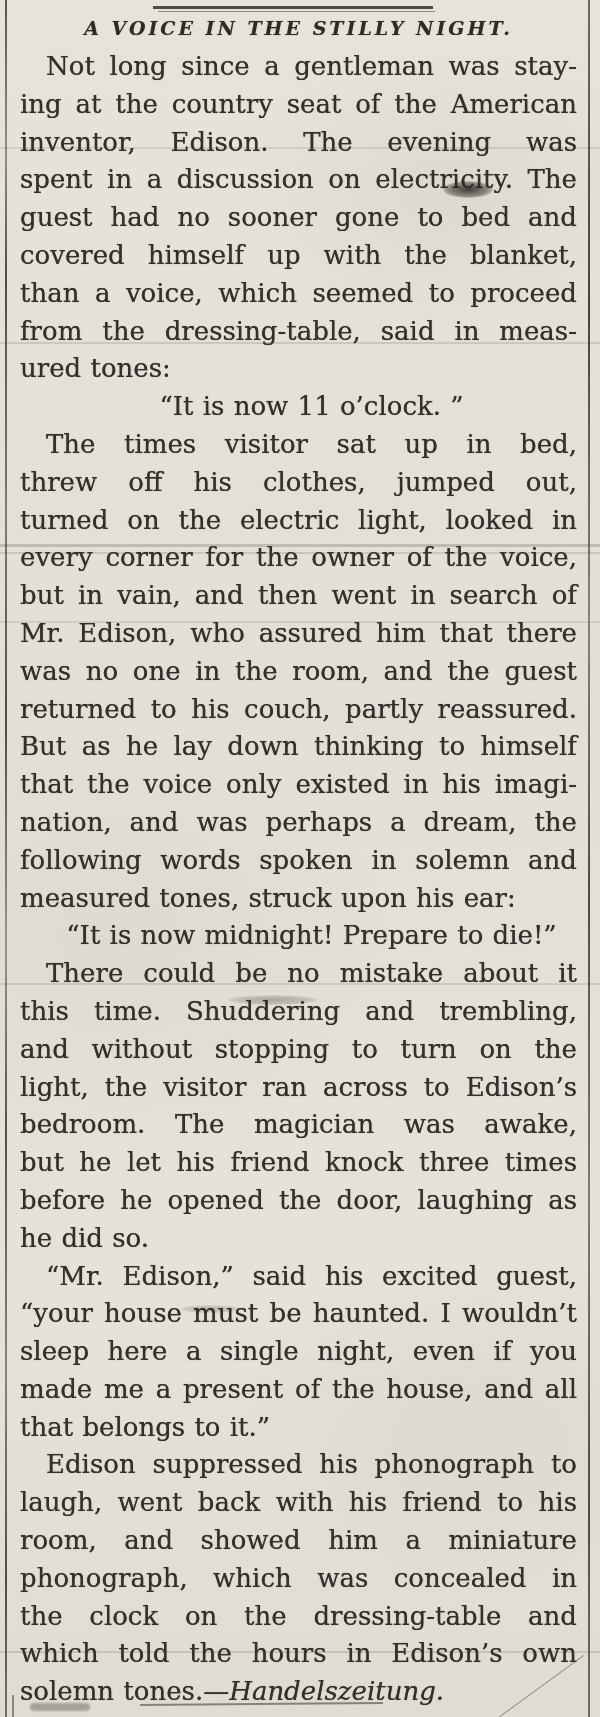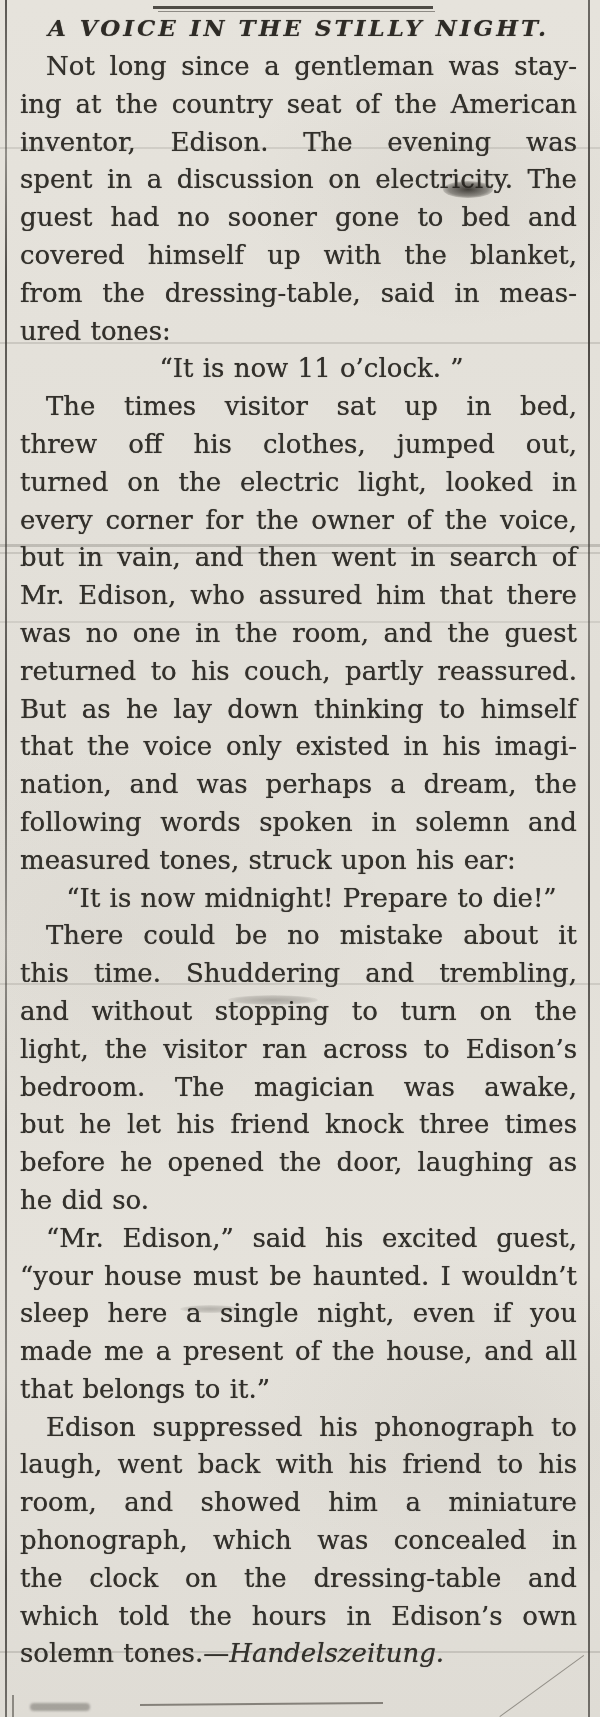--- a/index.html
+++ b/index.html
@@ -30,21 +30,21 @@
     left:588px;width:2px;
     background:linear-gradient(180deg,
       rgba(43,40,36,.65) 0%, rgba(43,40,36,.85) 18%, rgba(43,40,36,.5) 36%,
       rgba(43,40,36,.8) 52%, rgba(43,40,36,.55) 70%, rgba(43,40,36,.8) 88%, rgba(43,40,36,.6) 100%);
   }
   .headline-rule-a{position:absolute;left:153px;top:6px;width:280px;height:3px;background:rgba(52,49,44,.85);}
   .headline-rule-b{position:absolute;left:158px;top:11px;width:277px;height:1px;background:rgba(52,49,44,.5);}
   .title{
     position:absolute;left:20px;top:12px;width:557px;
     text-align:center;
-    font-size:23px;line-height:32px;
+    font-size:19px;line-height:32px;
     font-weight:bold;font-style:italic;
     letter-spacing:3px;
     color:#2e2b26;
     text-shadow:0 0 1px rgba(46,43,38,.55);
     white-space:nowrap;
   }
   .body{
     position:absolute;left:20px;top:48px;width:557px;
     font-size:26px;line-height:37.8px;
     text-shadow:0 0 .7px rgba(46,43,38,.8);
@@ -75,20 +75,21 @@
 
   <div class="title">A VOICE IN THE STILLY NIGHT.</div>
 
   <div class="body">
       <div class="line just first">Not long since a gentleman was stay-</div>
       <div class="line just">ing at the country seat of the American</div>
       <div class="line just">inventor, Edison. The evening was</div>
       <div class="line just">spent in a discussion on electricity. The</div>
       <div class="line just">guest had no sooner gone to bed and</div>
       <div class="line just">covered himself up with the blanket,</div>
+      <div class="line just">than a voice, which seemed to proceed</div>
       <div class="line just">from the dressing-table, said in meas-</div>
       <div class="line">ured tones:</div>
       <div class="line first">“It is now 11 o’clock. ”</div>
       <div class="line just first">The times visitor sat up in bed,</div>
       <div class="line just">threw off his clothes, jumped out,</div>
       <div class="line just">turned on the electric light, looked in</div>
       <div class="line just">every corner for the owner of the voice,</div>
       <div class="line just">but in vain, and then went in search of</div>
       <div class="line just">Mr. Edison, who assured him that there</div>
       <div class="line just">was no one in the room, and the guest</div>

